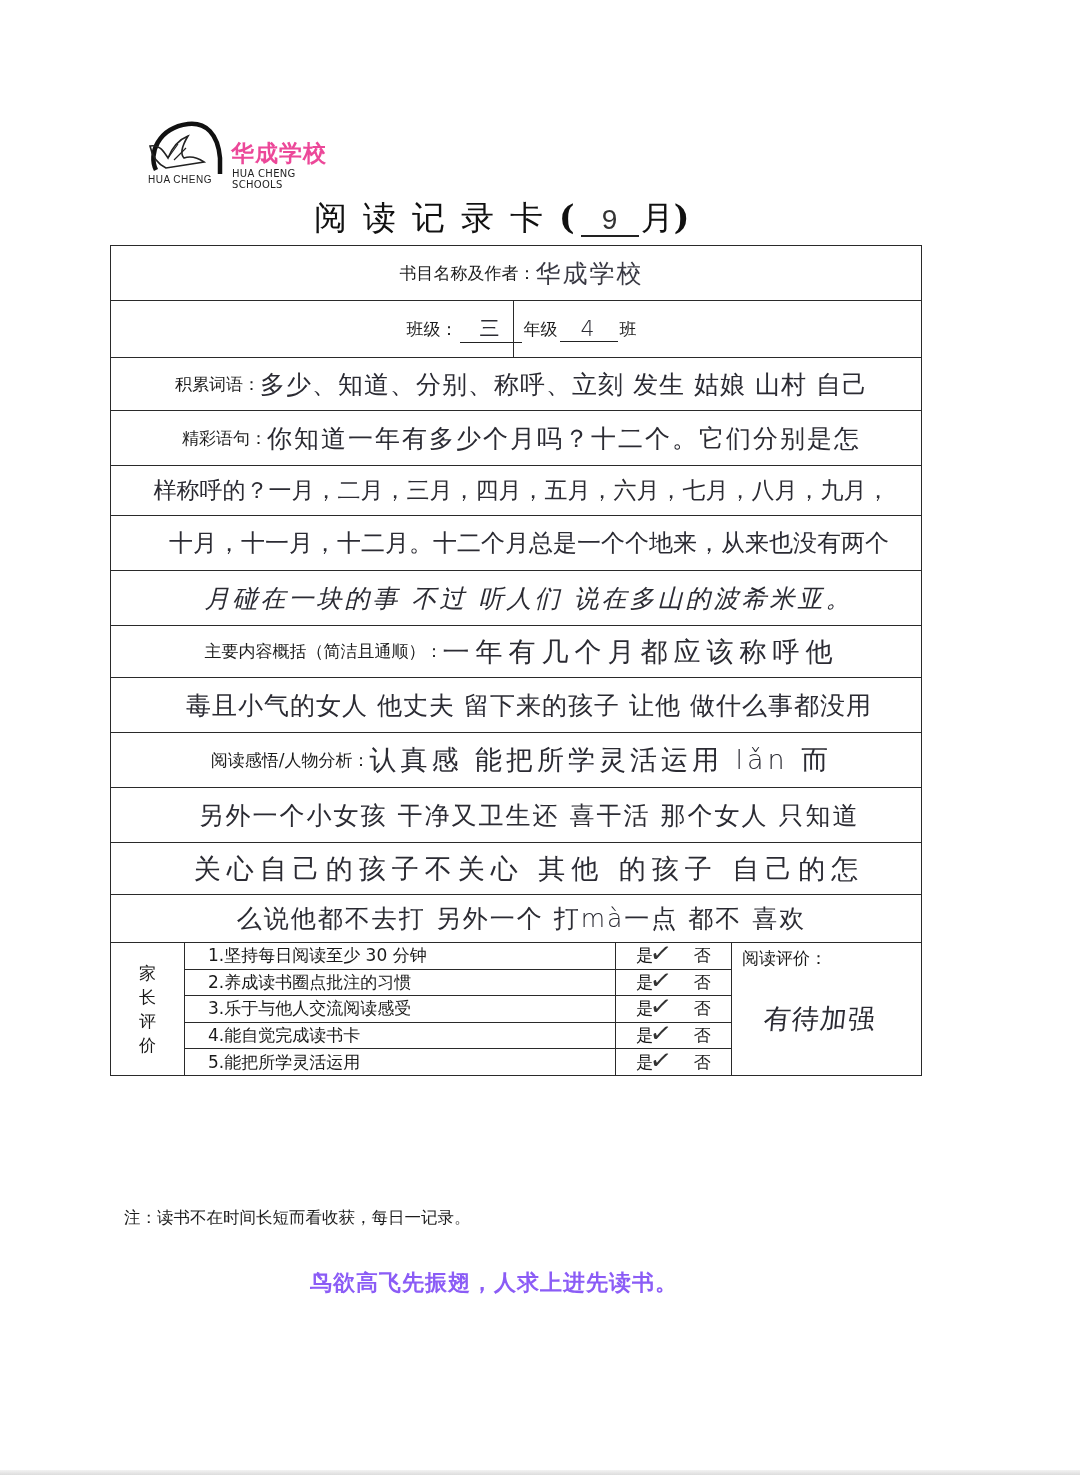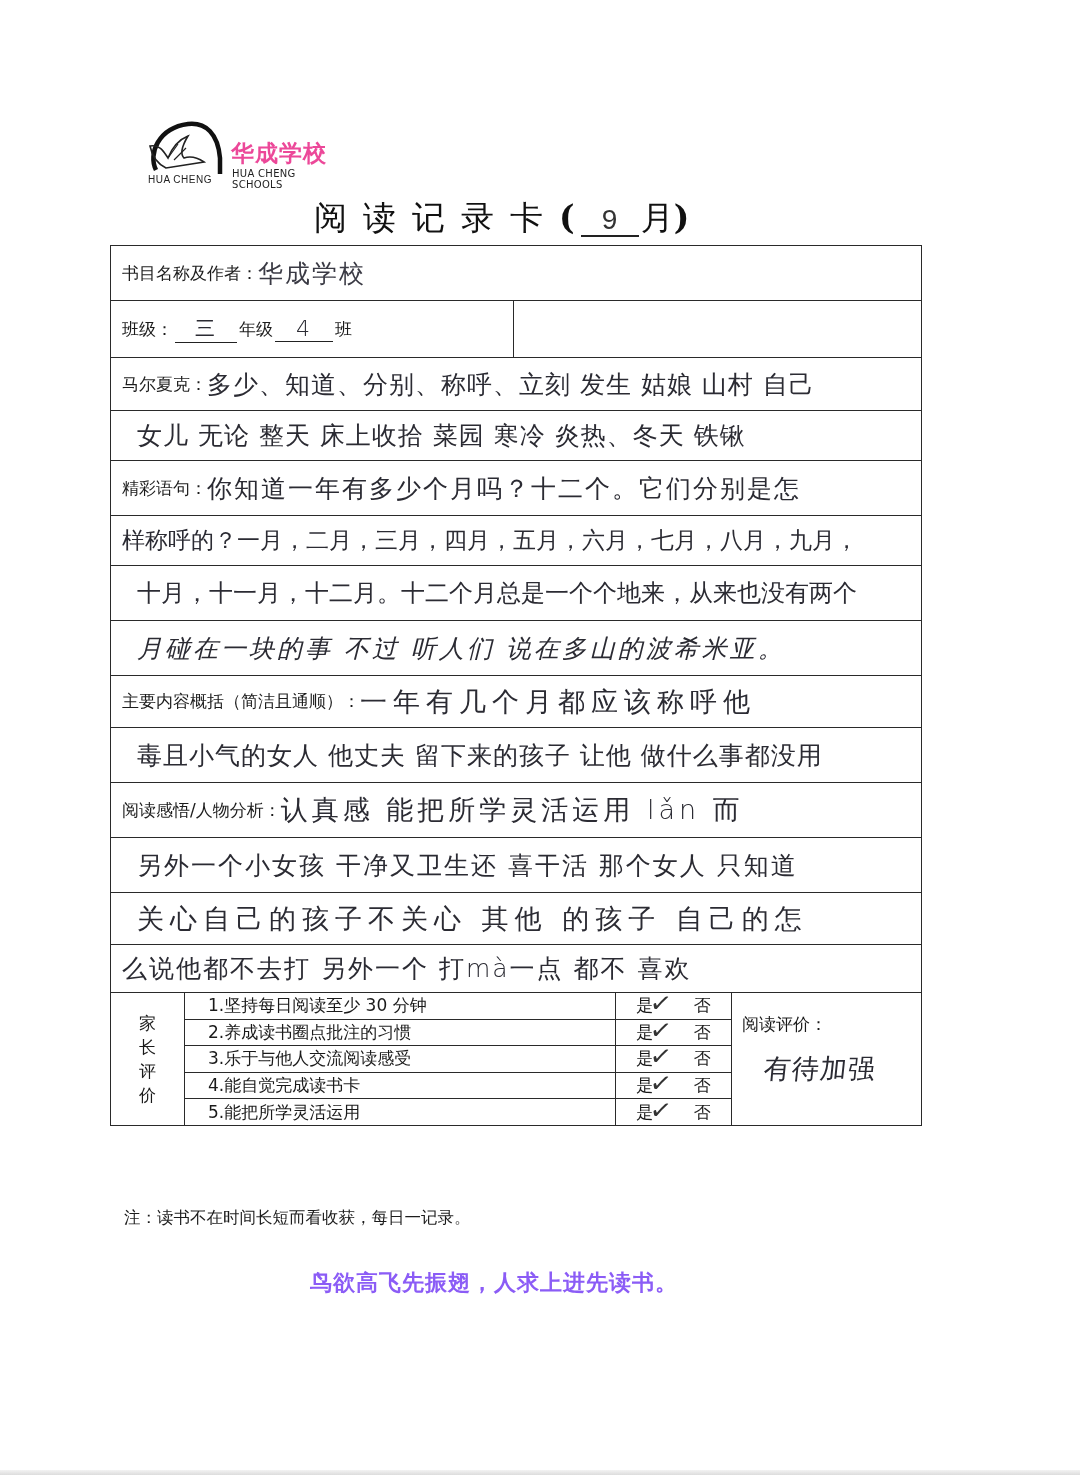--- a/index.html
+++ b/index.html
@@ -17,41 +17,41 @@
   .logo-hc { position:absolute; left:10px; top:56px; font-size:10px; letter-spacing:0.5px; color:#222; font-family:"Liberation Sans",sans-serif; }
 
   
   .title { left:314px; top:196px; font-size:33px; font-family:"DejaVu Serif","Liberation Serif",serif; letter-spacing:16px; color:#111; white-space:nowrap; }
   .title .paren { letter-spacing:4px; font-weight:bold; }
   .title .month-blank { display:inline-block; width:58px; border-bottom:2px solid #222; text-align:center; letter-spacing:0; font-family:"Liberation Sans",sans-serif; font-weight:normal; color:#333; font-size:28px; line-height:30px; margin:0 2px; }
   .title .yue { letter-spacing:0; }
 
   
   .tbl { left:110px; top:245px; width:812px; border:1.6px solid #2a2a2a; box-sizing:border-box; }
-  .row { position:relative; border-bottom:1.4px solid #2a2a2a; box-sizing:border-box; display:flex; align-items:center; padding-left:11px; }
+  .row { position:relative; border-bottom:1.4px solid #2a2a2a; box-sizing:border-box; display:flex; align-items:center; padding-left:11px;justify-content:center; }
   .row:last-child { border-bottom:none; }
   .lbl { font-size:17px; color:#1c1c1c; white-space:nowrap; font-family:"DejaVu Sans",sans-serif; }
   .hw { font-family:"DejaVu Sans",sans-serif; color:#2b2b33; font-size:27px; white-space:nowrap; letter-spacing:2px; font-weight:300; }
   .hw.sm { font-size:25px; }
   .split { position:absolute; top:0; bottom:0; width:1.4px; background:#2a2a2a; }
   .blank { display:inline-block; border-bottom:1.6px solid #222; text-align:center; margin:0 2px; }
 
   
   .pe { display:flex; height:132px; padding:0; align-items:stretch; }
   .pe-left { width:73px; border-right:1.4px solid #2a2a2a; display:flex; flex-direction:column; align-items:center; justify-content:center; font-size:17px; line-height:24px; font-family:"DejaVu Serif",serif; }
   .pe-items { width:430px; border-right:1.4px solid #2a2a2a; display:flex; flex-direction:column; }
   .pe-yn { width:115px; border-right:1.4px solid #2a2a2a; display:flex; flex-direction:column; }
   .pe-item, .pe-ynrow { flex:1; border-bottom:1.4px solid #2a2a2a; display:flex; align-items:center; }
   .pe-item:last-child, .pe-ynrow:last-child { border-bottom:none; }
   .pe-item { padding-left:23px; font-size:17px; }
   .pe-ynrow { justify-content:space-around; font-size:17px; font-family:"DejaVu Serif",serif; position:relative; }
   .pe-ynrow .yes { position:relative; }
   .pe-ynrow .tick { position:absolute; left:14px; top:-6px; font-size:26px; color:#333; transform:rotate(8deg); font-family:"DejaVu Sans",sans-serif; }
   .pe-right { flex:1; position:relative; }
-  .pe-right .rl { position:absolute; left:10px; top:20px; font-size:17px; }
+  .pe-right .rl { position:absolute; left:10px; top:4px; font-size:17px; }
   .pe-right .sig { position:absolute; left:32px; top:58px; font-size:27px; color:#2b2b33; letter-spacing:1px; transform:skewX(-6deg); }
 
   .note { left:124px; top:1207px; font-size:16.5px; color:#1c1c1c; }
   .slogan { left:310px; top:1268px; font-size:22px; font-weight:bold; color:#8b5cf6; letter-spacing:1px; }
   .bottom-edge { left:0; top:1470px; width:1080px; height:5px; background:linear-gradient(#f3f3f3,#dcdcdc); }
 </style>
 </head>
 <body>
 
 <div class="abs logo">
@@ -79,25 +79,22 @@
   <div class="row" style="height:57px;">
     <span class="lbl">班级：</span>
     <span class="blank hw sm" style="width:62px;font-size:20px;">三</span>
     <span class="lbl">年级</span>
     <span class="blank hw sm" style="width:58px;font-size:22px;">4</span>
     <span class="lbl">班</span>
     <div class="split" style="left:402px;"></div>
   </div>
 
   <div class="row" style="height:53px;">
-    <span class="lbl">马尔夏克：</span>
+    <span class="lbl">积累词语：</span>
     <span class="hw sm" style="letter-spacing:1px;">多少、知道、分别、称呼、立刻 发生 姑娘 山村 自己</span>
-  </div>
-  <div class="row" style="height:50px; padding-left:26px;">
-    <span class="hw sm" style="letter-spacing:1px;">女儿 无论 整天 床上收拾 菜园 寒冷 炎热、冬天 铁锹</span>
   </div>
 
   <div class="row" style="height:55px;">
     <span class="lbl">精彩语句：</span>
     <span class="hw sm">你知道一年有多少个月吗？十二个。它们分别是怎</span>
   </div>
   <div class="row" style="height:50px;">
     <span class="hw sm" style="font-size:23px; letter-spacing:0;">样称呼的？一月，二月，三月，四月，五月，六月，七月，八月，九月，</span>
   </div>
   <div class="row" style="height:55px; padding-left:26px;">

